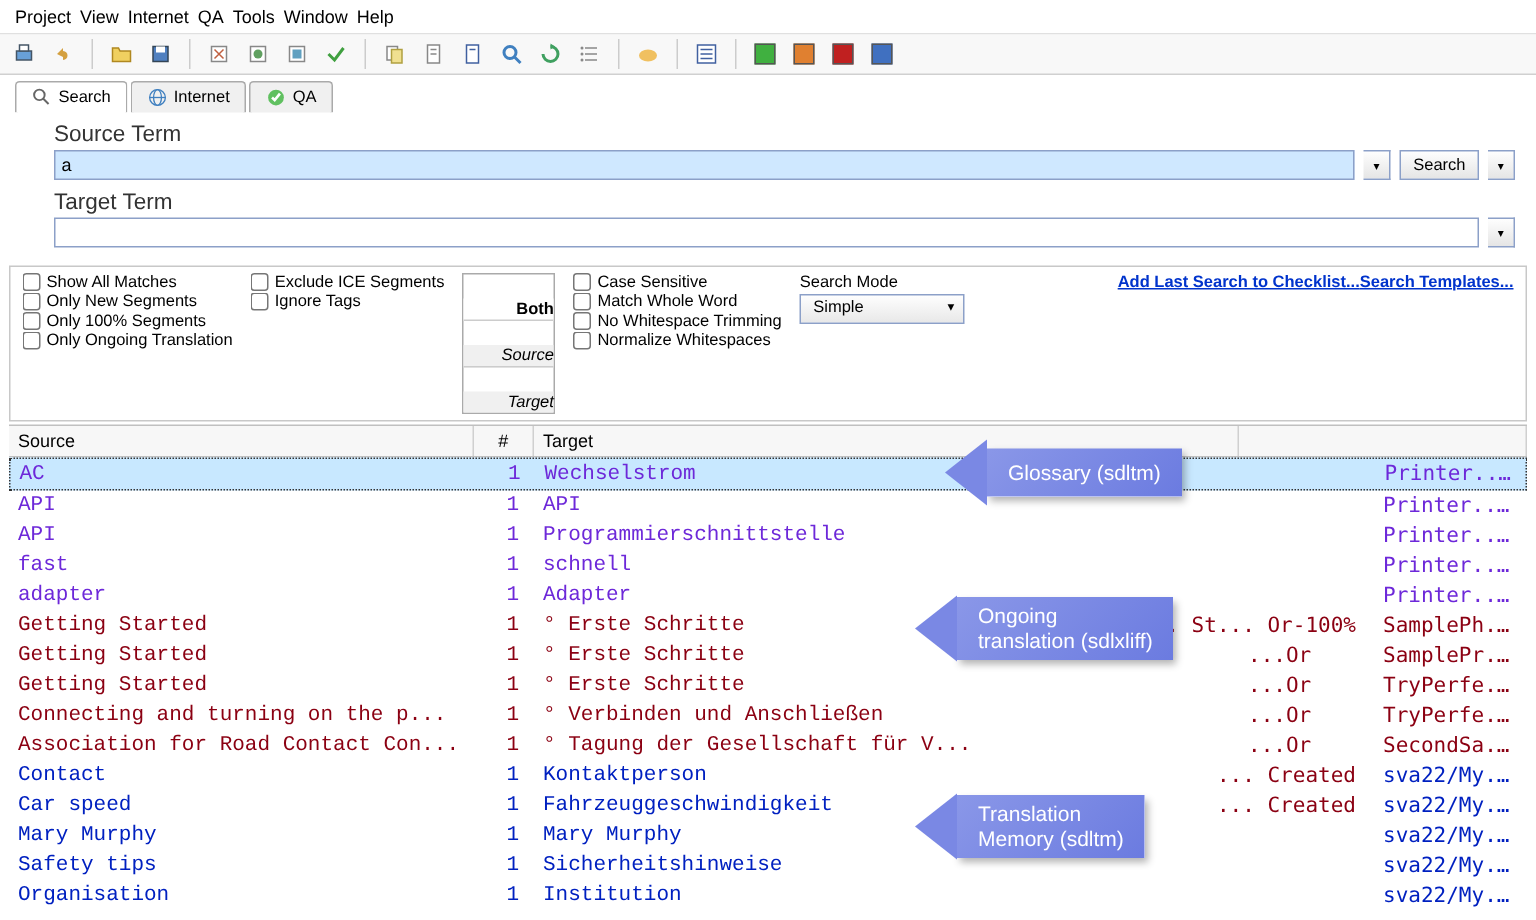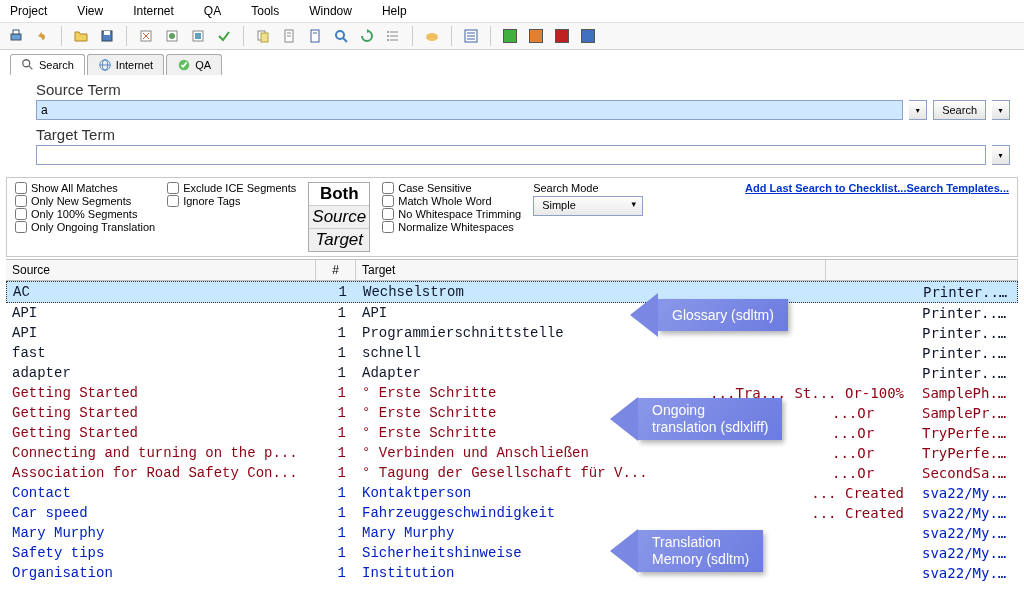--- a/index.html
+++ b/index.html
@@ -1,53 +1,53 @@
 <!DOCTYPE html>
 <html><head>
 <meta charset="utf-8">
 <style>
 * { box-sizing: border-box; margin: 0; padding: 0; }
 body { font-family: "Segoe UI", Tahoma, sans-serif; font-size: 12px; background: #fff; color: #000; width: 1024px; height: 613px; overflow: hidden; }
-.menubar { display: flex; gap: 30px; padding: 4px 10px; background: #fff; border-bottom: 1px solid #e0e0e0; font-size: 12px; }
+.menubar { display: flex; gap: 6px; padding: 4px 10px; background: #fff; border-bottom: 1px solid #e0e0e0; font-size: 12px; }
 .menubar span { cursor: default; }
 .toolbar { display: flex; align-items: center; gap: 6px; padding: 3px 6px; background: #f8f8f8; border-bottom: 1px solid #d0d0d0; }
 .toolbar .sep { width: 1px; height: 20px; background: #ccc; margin: 0 3px; }
 .tb-icon { width: 16px; height: 16px; display: inline-block; }
 .tb-btn { width: 20px; height: 20px; display: flex; align-items: center; justify-content: center; }
 .tabs { display: flex; gap: 0; padding: 4px 10px 0 10px; background: #fff; }
 .tab { display: flex; align-items: center; gap: 4px; padding: 3px 10px; border: 1px solid #aaa; border-bottom: none; background: #f0f0f0; margin-right: 2px; font-size: 11px; border-radius: 3px 3px 0 0; }
 .tab.active { background: #fff; font-weight: normal; }
 .tab-icon { width: 14px; height: 14px; }
 .search-panel { padding: 6px 14px 4px 36px; }
 .field-label { font-size: 15px; color: #333; margin-bottom: 2px; }
 .field-row { display: flex; align-items: center; gap: 6px; margin-bottom: 6px; }
 .combo-input { flex: 1; border: 1px solid #8ca0c8; padding: 2px 4px; font-size: 12px; height: 20px; background: #fff; }
 .combo-dd { width: 18px; height: 20px; border: 1px solid #8ca0c8; border-left: none; background: linear-gradient(#fefefe, #e5e5e5); display: flex; align-items: center; justify-content: center; font-size: 8px; }
 .btn { border: 1px solid #8ca0c8; background: linear-gradient(#fefefe, #e5e5e5); padding: 2px 8px; font-size: 11px; height: 20px; }
 .options-panel { display: flex; align-items: flex-start; gap: 12px; border: 1px solid #c8c8c8; margin: 2px 6px; padding: 4px 8px; background: #fff; position: relative; }
 .opt-col { display: flex; flex-direction: column; gap: 1px; font-size: 11px; }
 .opt-col label { display: flex; align-items: center; gap: 4px; white-space: nowrap; }
 .opt-col input[type=checkbox] { width: 12px; height: 12px; margin: 0; }
 .tog-group { border: 1px solid #aaa; }
-.tog-btn { display: block; width: 60px; text-align: center; font-size: 17px; padding: 1px 0; border-bottom: 1px solid #ccc; background: #f0f0f0; }
+.tog-btn { display: block; width: 60px; text-align: right; font-size: 11px; padding: 1px 0; border-bottom: 1px solid #ccc; background: #f0f0f0; margin-top: 16px; }
 .tog-btn.active { background: #fff; font-weight: bold; }
 .tog-btn:last-child { border-bottom: none; }
 .select-wrap { display: flex; flex-direction: column; gap: 2px; font-size: 11px; }
 .select { border: 1px solid #8ca0c8; background: linear-gradient(#fefefe, #e8e8e8); padding: 2px 20px 2px 8px; font-size: 11px; height: 20px; width: 110px; position: relative; }
 .select::after { content: "▾"; position: absolute; right: 6px; top: 2px; font-size: 9px; }
 .links-col { margin-left: auto; display: flex; flex-direction: row; gap: 0; font-size: 11px; }
 .links-col a { color: #0033cc; text-decoration: underline; font-weight: bold; }
 .results { margin: 0 6px; border-top: 1px solid #c0c0c0; }
 .results-head { display: grid; grid-template-columns: 310px 40px 470px 1fr; border-bottom: 1px solid #c0c0c0; background: #f7f7f7; font-size: 12px; }
 .results-head div { padding: 3px 6px; border-right: 1px solid #d0d0d0; }
 .results-body { font-family: "Consolas", "Courier New", monospace; font-size: 14px; }
 .row { display: grid; grid-template-columns: 310px 40px 470px 90px 1fr; padding: 1px 0; }
 .row > div { padding: 1px 6px; white-space: nowrap; overflow: hidden; text-overflow: ellipsis; }
 .row.selected { background: #c8e8ff; border: 1px dotted #333; }
-.c-green { color: #0f172a; }
+.c-green { color: #6d28d9; }
 .c-brown { color: #8b0012; }
 .c-blue { color: #0020c0; }
 .col-num { text-align: right; padding-right: 10px !important; }
 .col-extra { color: #8b0012; font-family: "Consolas", monospace; font-size: 14px; text-align: right; padding-right: 12px !important; }
 .col-file { font-family: "Consolas", monospace; font-size: 14px; }
 .arrow-callout { position: absolute; background: linear-gradient(135deg, #8a97e8, #6b7be0); color: #fff; padding: 8px 14px; font-size: 14px; font-family: "Segoe UI", sans-serif; z-index: 100; box-shadow: 2px 3px 5px rgba(0,0,0,0.3); }
 .arrow-callout::before { content: ""; position: absolute; left: -28px; top: 50%; transform: translateY(-50%); border-top: 22px solid transparent; border-bottom: 22px solid transparent; border-right: 28px solid #7a88e4; }
 .sq { width: 14px; height: 14px; display: inline-block; border: 1px solid #555; }
 </style>
 </head>
@@ -350,21 +350,21 @@
         <div class="col-file c-brown">TryPerfe...</div>
       </div>
       <div class="row c-brown">
         <div>Connecting and turning on the p...</div>
         <div class="col-num">1</div>
         <div>° Verbinden und Anschließen</div>
         <div class="col-extra" style="overflow:visible;direction:rtl;text-align:left;">Or...</div>
         <div class="col-file c-brown">TryPerfe...</div>
       </div>
       <div class="row c-brown">
-        <div>Association for Road Safety Con...</div>
+        <div>Association for Road Contact Con...</div>
         <div class="col-num">1</div>
         <div>° Tagung der Gesellschaft für V...</div>
         <div class="col-extra" style="overflow:visible;direction:rtl;text-align:left;">Or...</div>
         <div class="col-file c-brown">SecondSa...</div>
       </div>
       <div class="row c-blue">
         <div>Contact</div>
         <div class="col-num">1</div>
         <div>Kontaktperson</div>
         <div class="col-extra" style="overflow:visible;direction:rtl;text-align:left;">Created ...</div>

